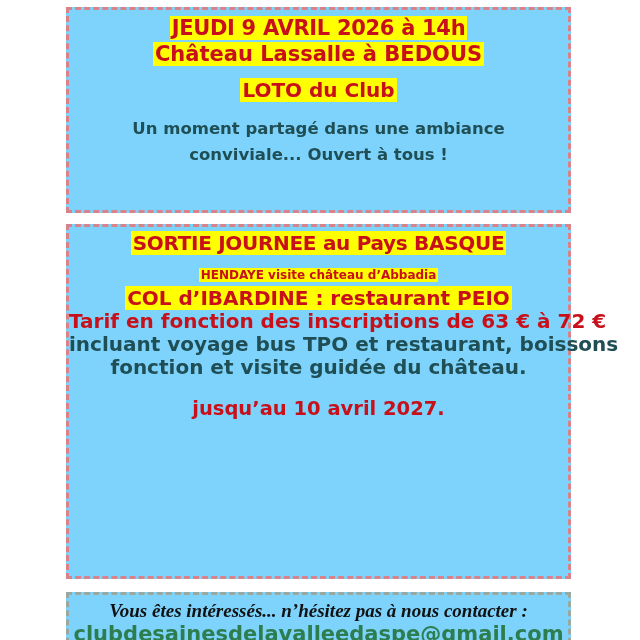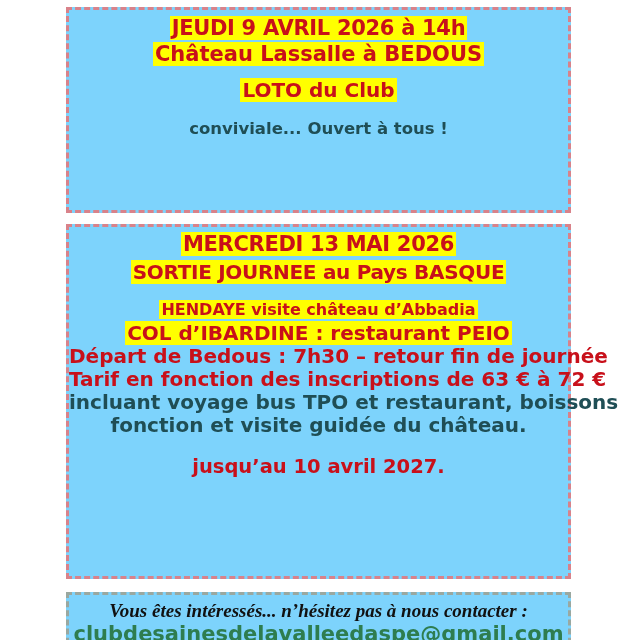--- a/index.html
+++ b/index.html
@@ -12,44 +12,43 @@
   .red-t { color:#c8101a; }
   .teal-t { color:#1f4e55; }
   .green-t { color:#2e7d4f; }
   .serif-i { font-family:"Liberation Serif", serif; font-style:italic; font-weight:bold; color:#111; }
   .l1 { font-size:21px; letter-spacing:-0.3px; margin-top:6px; }
   .l2 { font-size:21px; margin-top:2px; }
   .l3 { font-size:20px; margin-top:12px; }
   .l4 { font-size:16.5px; margin-top:14px; line-height:26px; }
   .b2a { font-size:21px; margin-top:5px; letter-spacing:-0.3px; }
   .b2b { font-size:20px; margin-top:4px; letter-spacing:-0.3px; }
-  .b2c { font-size:16px; margin-top:14px; line-height:24px; }
+  .b2c { font-size:12px; margin-top:8px; line-height:24px; }
   .b2d { font-size:20px; line-height:23px; }
   .b2e { font-size:19.5px; margin-top:14px; line-height:32px; }
   .em-line { font-size:19px; margin-top:5px; }
   .mail { font-size:21px; margin-top:0px; }
 </style>
 </head>
 <body>
 
 <div class="box red" style="top:7px; height:206px;">
   <div class="line l1 red-t"><span class="hl">JEUDI 9 AVRIL 2026 à 14h</span></div>
   <div class="line l2 red-t"><span class="hl">Château Lassalle à BEDOUS</span></div>
   <div class="line l3 red-t"><span class="hl">LOTO du Club</span></div>
   <div class="line l4 teal-t">
+    <div>Un moment partagé dans une ambiance</div>
     <div>conviviale... Ouvert à tous !</div>
   </div>
 </div>
 
 <div class="box red" style="top:224px; height:355px;">
-  <div class="line b2a red-t"><span class="hl">MERCREDI 13 MAI 2026</span></div>
   <div class="line b2b red-t"><span class="hl">SORTIE JOURNEE au Pays BASQUE</span></div>
   <div class="line b2c red-t"><span class="hl">HENDAYE visite château d’Abbadia</span></div>
   <div class="line b2d red-t"><span class="hl">COL d’IBARDINE : restaurant PEIO</span></div>
-  <div class="line b2d red-t">Départ de Bedous : 7h30 – retour fin de journée</div>
   <div class="line b2d red-t">Tarif en fonction des inscriptions de 63 € à 72 €</div>
   <div class="line b2d teal-t">incluant voyage bus TPO et restaurant, boissons</div>
   <div class="line b2d teal-t">fonction et visite guidée du château.</div>
   <div class="line b2e red-t">
     <div>jusqu’au 10 avril 2027.</div>
   </div>
 </div>
 
 <div class="box grey" style="top:592px; height:70px;">
   <div class="line em-line serif-i">Vous êtes intéressés... n’hésitez pas à nous contacter :</div>

